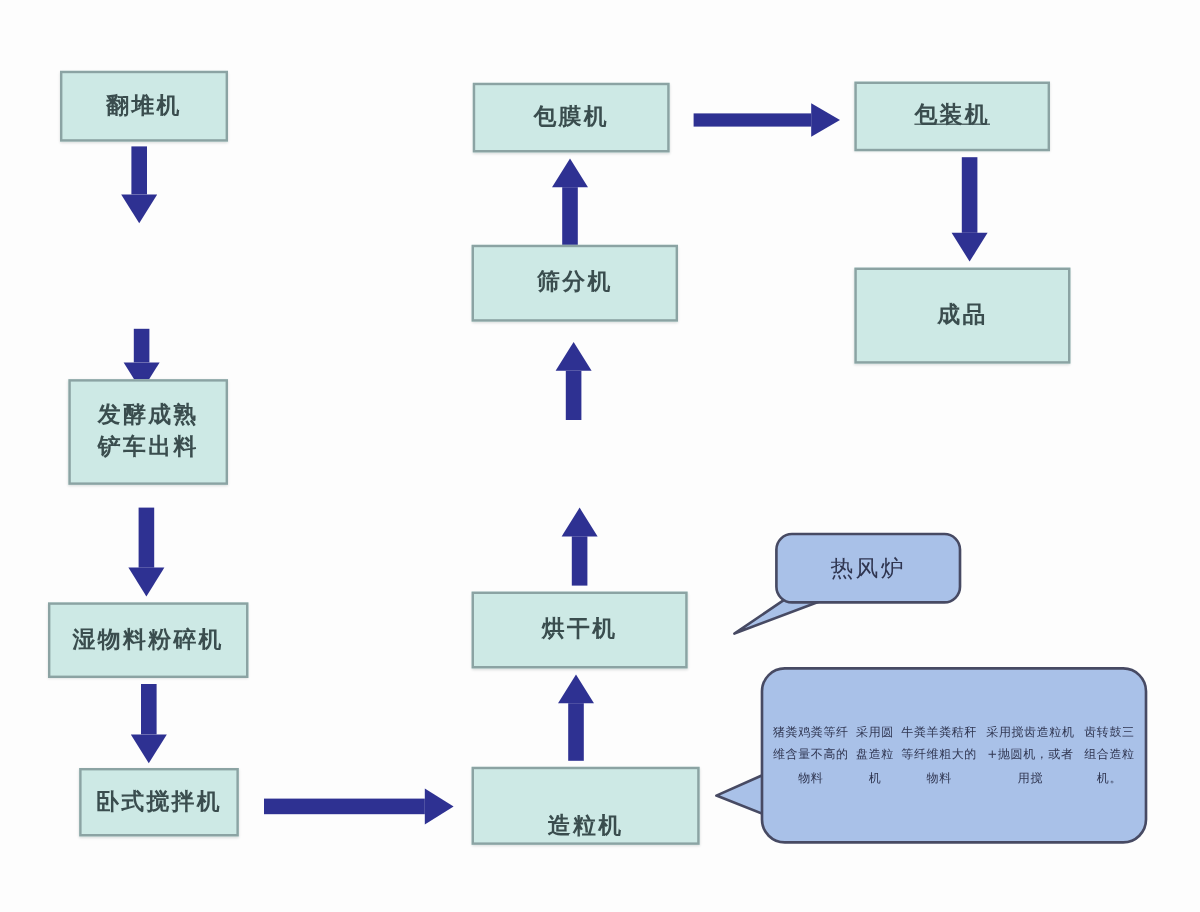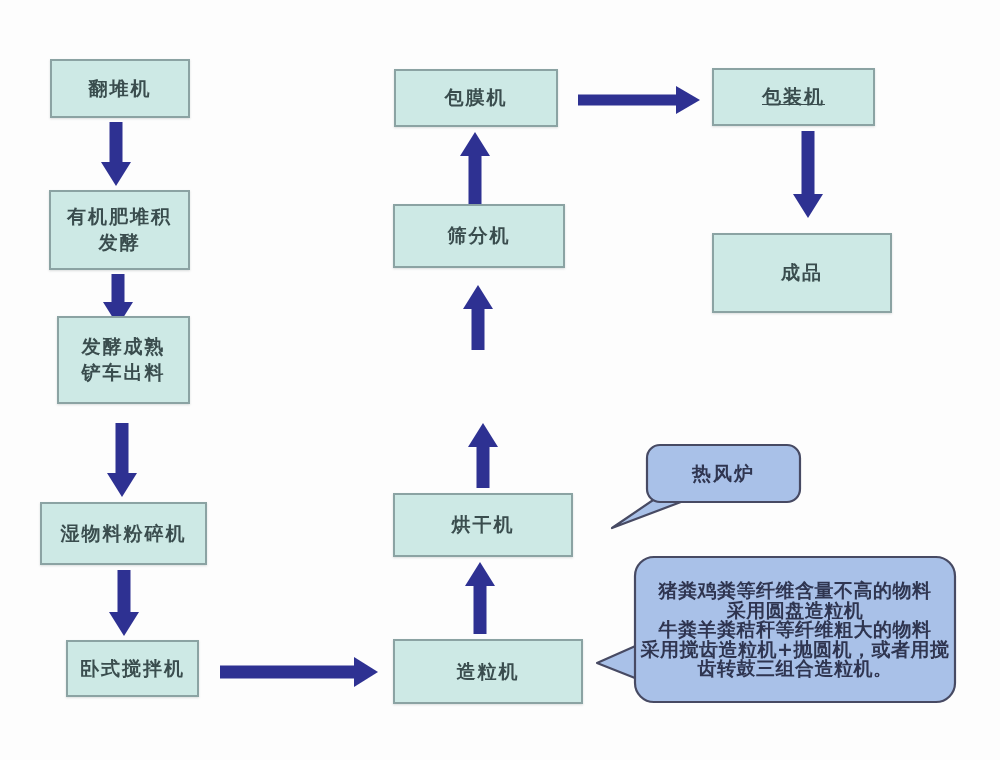--- a/index.html
+++ b/index.html
@@ -41,30 +41,30 @@
     text-align: center;
     box-shadow: 0 1px 2px rgba(60,80,80,.18);
   }
   .node span { display: block; }
   .callout-label {
     position: absolute;
     display: flex;
     align-items: center;
     justify-content: center;
     color: var(--callout-text, #2f3550);
-    font-weight: 700;
+    font-weight: 400;
     text-align: center;
   }
   .callout-hot {
     font-size: 19px;
     letter-spacing: 2px;
   }
   .callout-note {
-    flex-direction: column;
-    font-size: 19px;
+    flex-direction: row;
+    font-size: 10px;
     line-height: 19.5px;
     letter-spacing: 0.5px;
   }
 </style>
 </head>
 <body>
 
 <div class="stage">
 
   <svg class="links" viewBox="0 0 1000 760">
@@ -125,52 +125,48 @@
 
     <g>
       <polygon class="bubble-shape" points="597,663 640,644 640,680"></polygon>
       <rect class="bubble-shape" x="635" y="557" width="320" height="145" rx="19"></rect>
     </g>
   </svg>
 
   <div class="node" style="left:50px; top:59px; width:140px; height:59px;">
     <span>翻堆机</span>
   </div>
-  <div class="node" style="left:49px; top:190px; width:141px; height:80px;">
-    <span>有机肥堆积</span>
-    <span>发酵</span>
-  </div>
   <div class="node" style="left:57px; top:316px; width:133px; height:88px;">
     <span>发酵成熟</span>
     <span>铲车出料</span>
   </div>
   <div class="node" style="left:40px; top:502px; width:167px; height:63px;">
     <span>湿物料粉碎机</span>
   </div>
   <div class="node" style="left:66px; top:640px; width:133px; height:57px;">
     <span>卧式搅拌机</span>
   </div>
 
-  <div class="node" style="left:393px; top:639px; width:190px; height:65px;">
+  <div class="node" style="left:393px; top:639px; width:190px; height:65px;justify-content:flex-end;">
     <span>造粒机</span>
   </div>
   <div class="node" style="left:393px; top:493px; width:180px; height:64px;">
     <span>烘干机</span>
   </div>
   <div class="node" style="left:393px; top:204px; width:172px; height:64px;">
     <span>筛分机</span>
   </div>
   <div class="node" style="left:394px; top:69px; width:164px; height:58px;">
     <span>包膜机</span>
   </div>
 
   <div class="node" style="left:712px; top:68px; width:163px; height:58px;text-decoration:underline;">
     <span>包装机</span>
   </div>
-  <div class="node" style="left:712px; top:233px; width:180px; height:80px;align-items:center;">
+  <div class="node" style="left:712px; top:223px; width:180px; height:80px;align-items:center;">
     <span>成品</span>
   </div>
 
   <div class="callout-label callout-hot" style="left:647px; top:445px; width:153px; height:57px;">
     <span>热风炉</span>
   </div>
   <div class="callout-label callout-note" style="left:640px; top:563px; width:310px; height:134px;">
     <span>猪粪鸡粪等纤维含量不高的物料</span>
     <span>采用圆盘造粒机</span>
     <span>牛粪羊粪秸秆等纤维粗大的物料</span>

